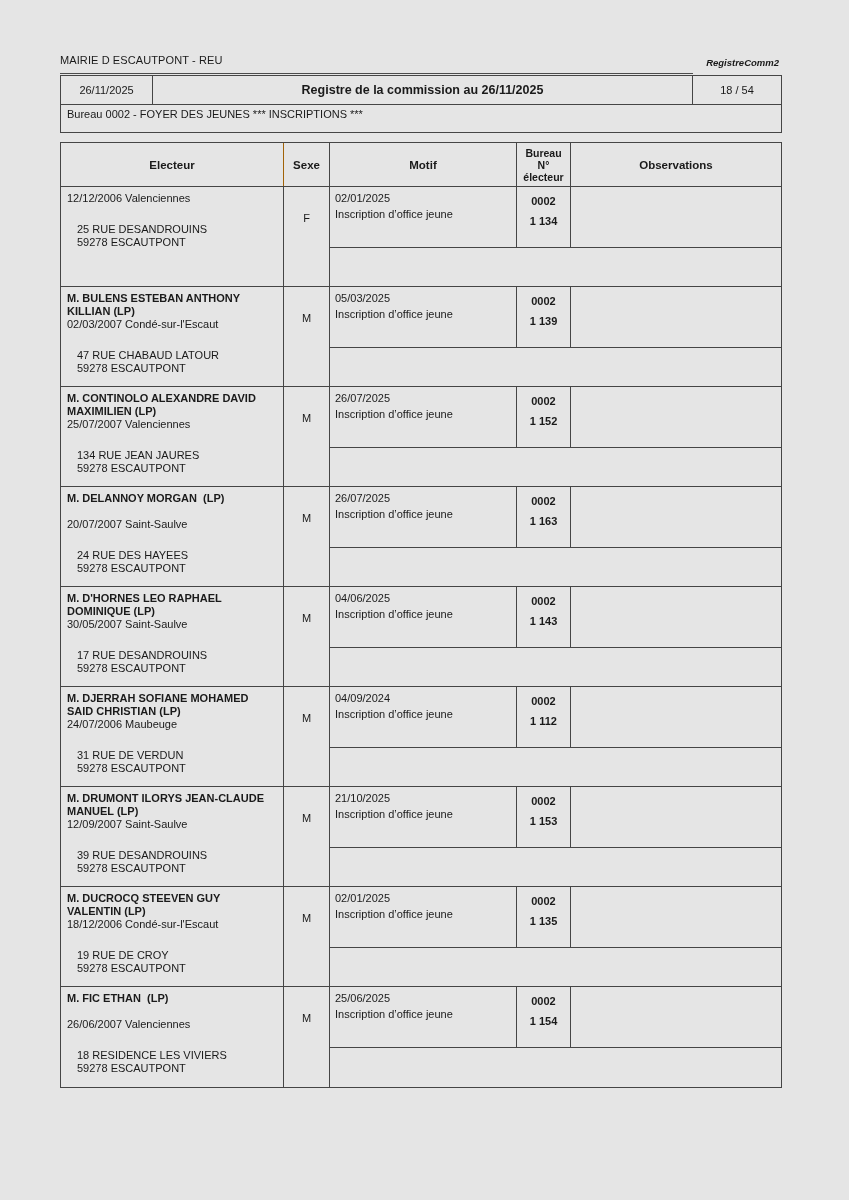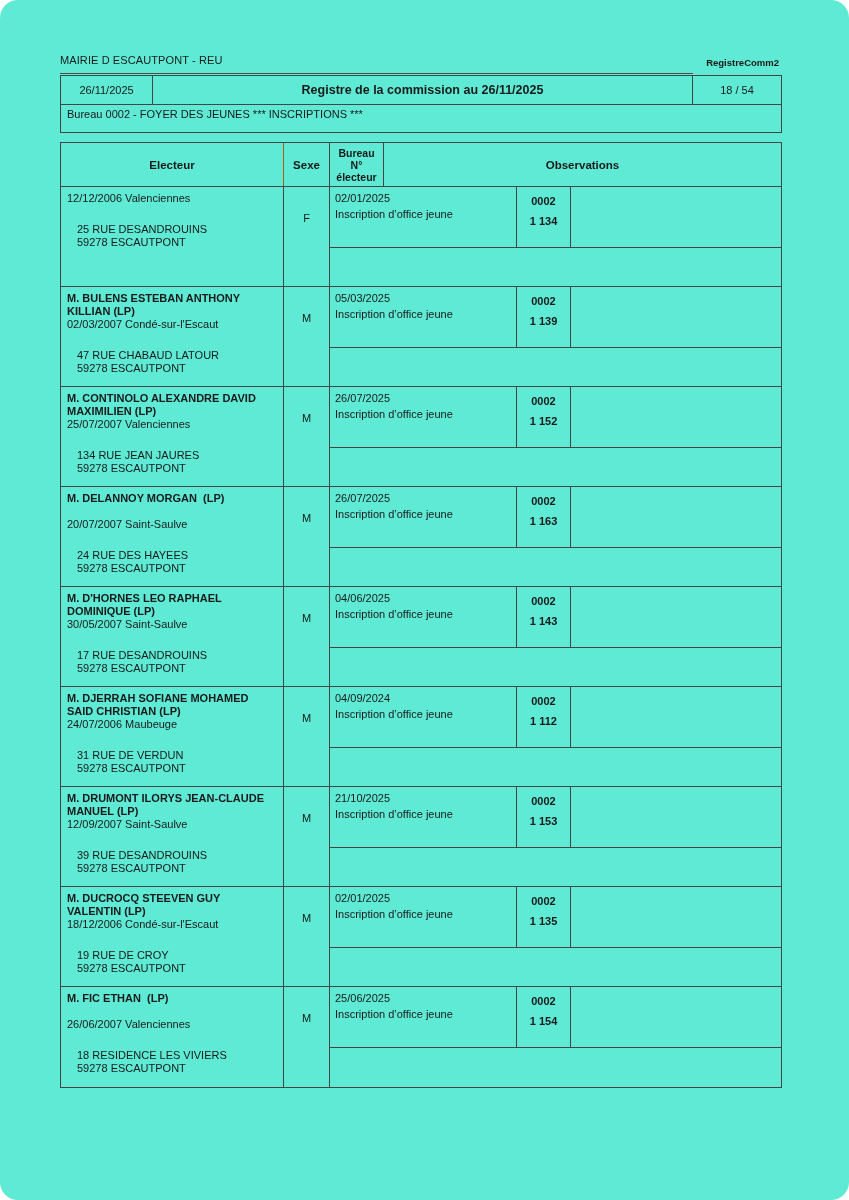--- a/index.html
+++ b/index.html
@@ -3,31 +3,31 @@
 <meta charset="utf-8">
 <style>
   html, body {
     margin: 0; padding: 0;
     width: 849px; height: 1200px;
     background: #ffffff;
     font-family: "Liberation Sans", sans-serif;
     color: #1a1a1a;
     -webkit-font-smoothing: antialiased;
   }
-  .page { position: absolute; top: 0; left: 0; width: 849px; height: 1200px; background: #5eead4; border-radius: 18px; }
+  .page { position: absolute; top: 0; left: 0; width: 849px; height: 1200px; background: #e5e5e5; }
 
   
   .org-line {
     position: absolute; left: 60px; top: 54px; width: 633px; height: 19px;
     font-size: 11px; letter-spacing: .1px;
     border-bottom: 1px solid #4b4b4b;
   }
   .report-ref {
     position: absolute; top: 57px; right: 70px;
-    font-size: 9.5px; font-weight: bold; margin-left: 19px;
+    font-size: 9.5px; font-style: italic; font-weight: bold; margin-left: 19px;
   }
 
   
   .header-table {
     position: absolute; left: 60px; top: 75px; width: 722px; height: 30px;
     display: flex; box-sizing: border-box;
     border: 1px solid #454545;
   }
   .header-table .cell { box-sizing: border-box; display: flex; align-items: center; justify-content: center; }
   .ht-date  { width: 92px;  border-right: 1px solid #454545; font-size: 11px; }
@@ -102,20 +102,21 @@
     <div class="cell ht-title">Registre de la commission au 26/11/2025</div>
     <div class="cell ht-page">18 / 54</div>
   </div>
 
   <div class="bureau-row">Bureau 0002 - FOYER DES JEUNES *** INSCRIPTIONS ***</div>
 
   <div class="main-table">
     <div class="thead">
       <div class="th c-electeur">Electeur</div>
       <div class="th c-sexe">Sexe</div>
+      <div class="th c-motif">Motif</div>
       <div class="th c-bureau">
         <span>Bureau</span>
         <span>N°</span>
         <span>électeur</span>
       </div>
       <div class="th c-obs">Observations</div>
     </div>
     <div class="tbody">
   <div class="row">
     <div class="cell-electeur">

